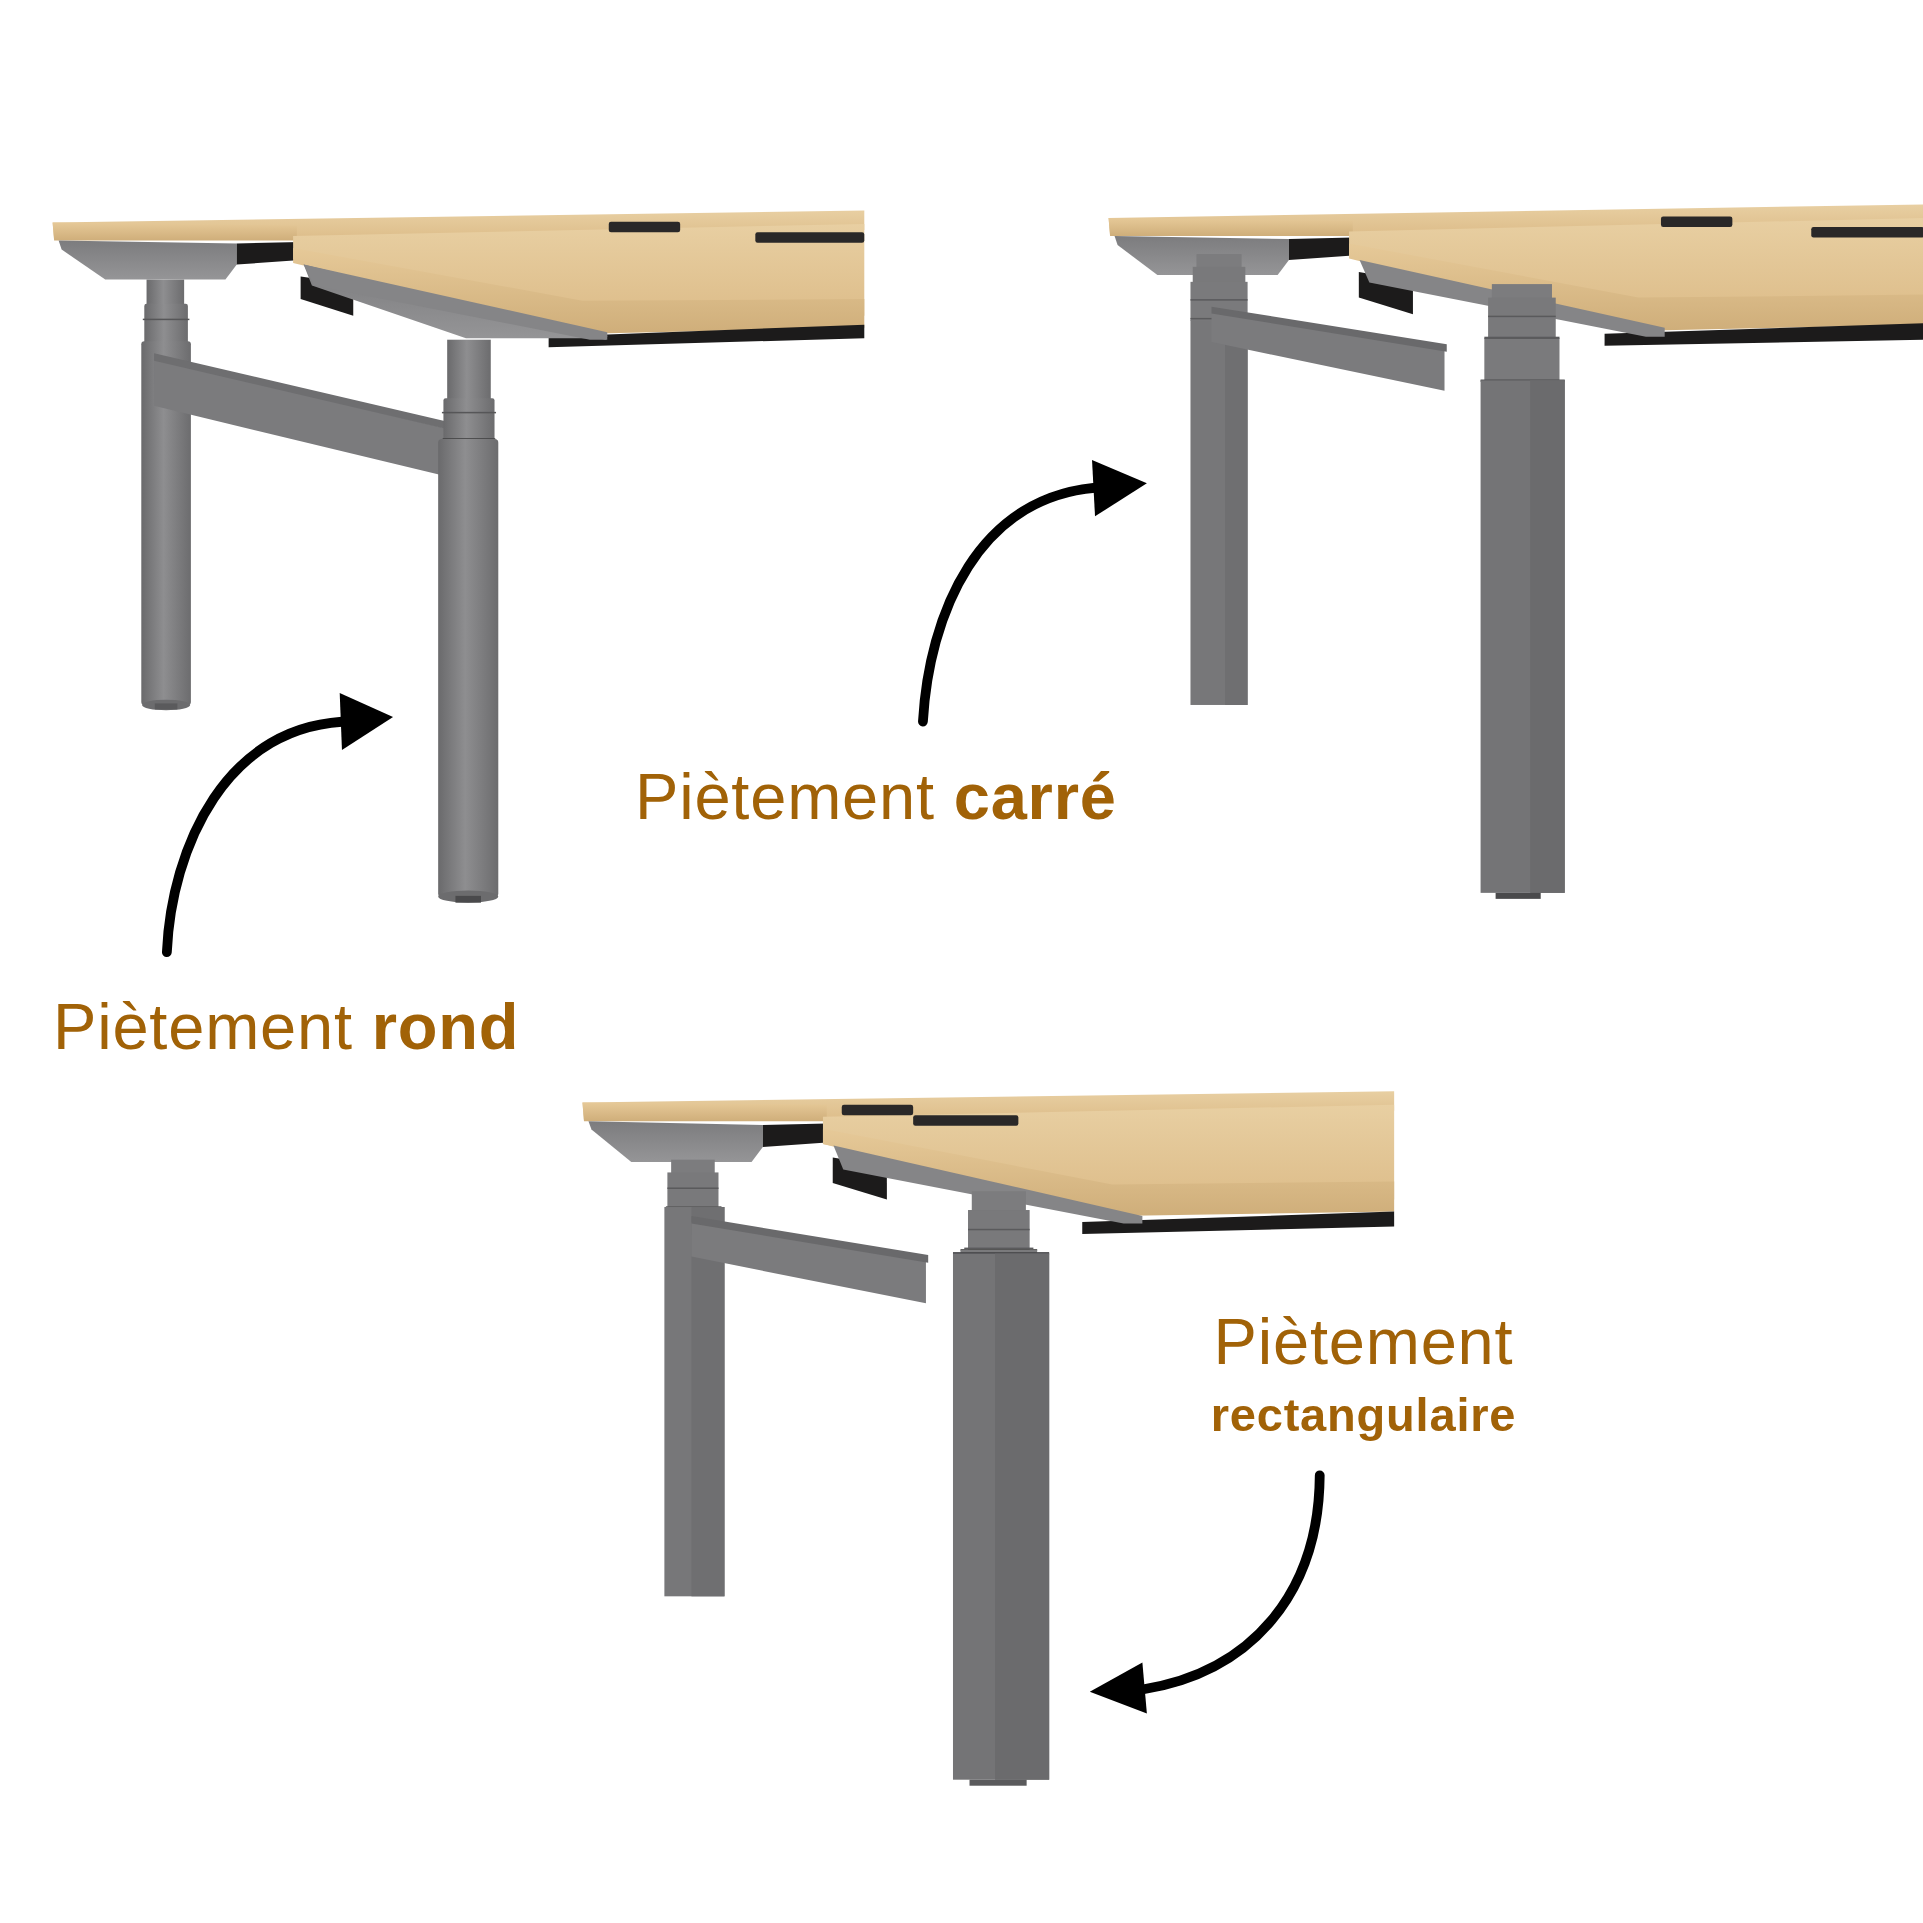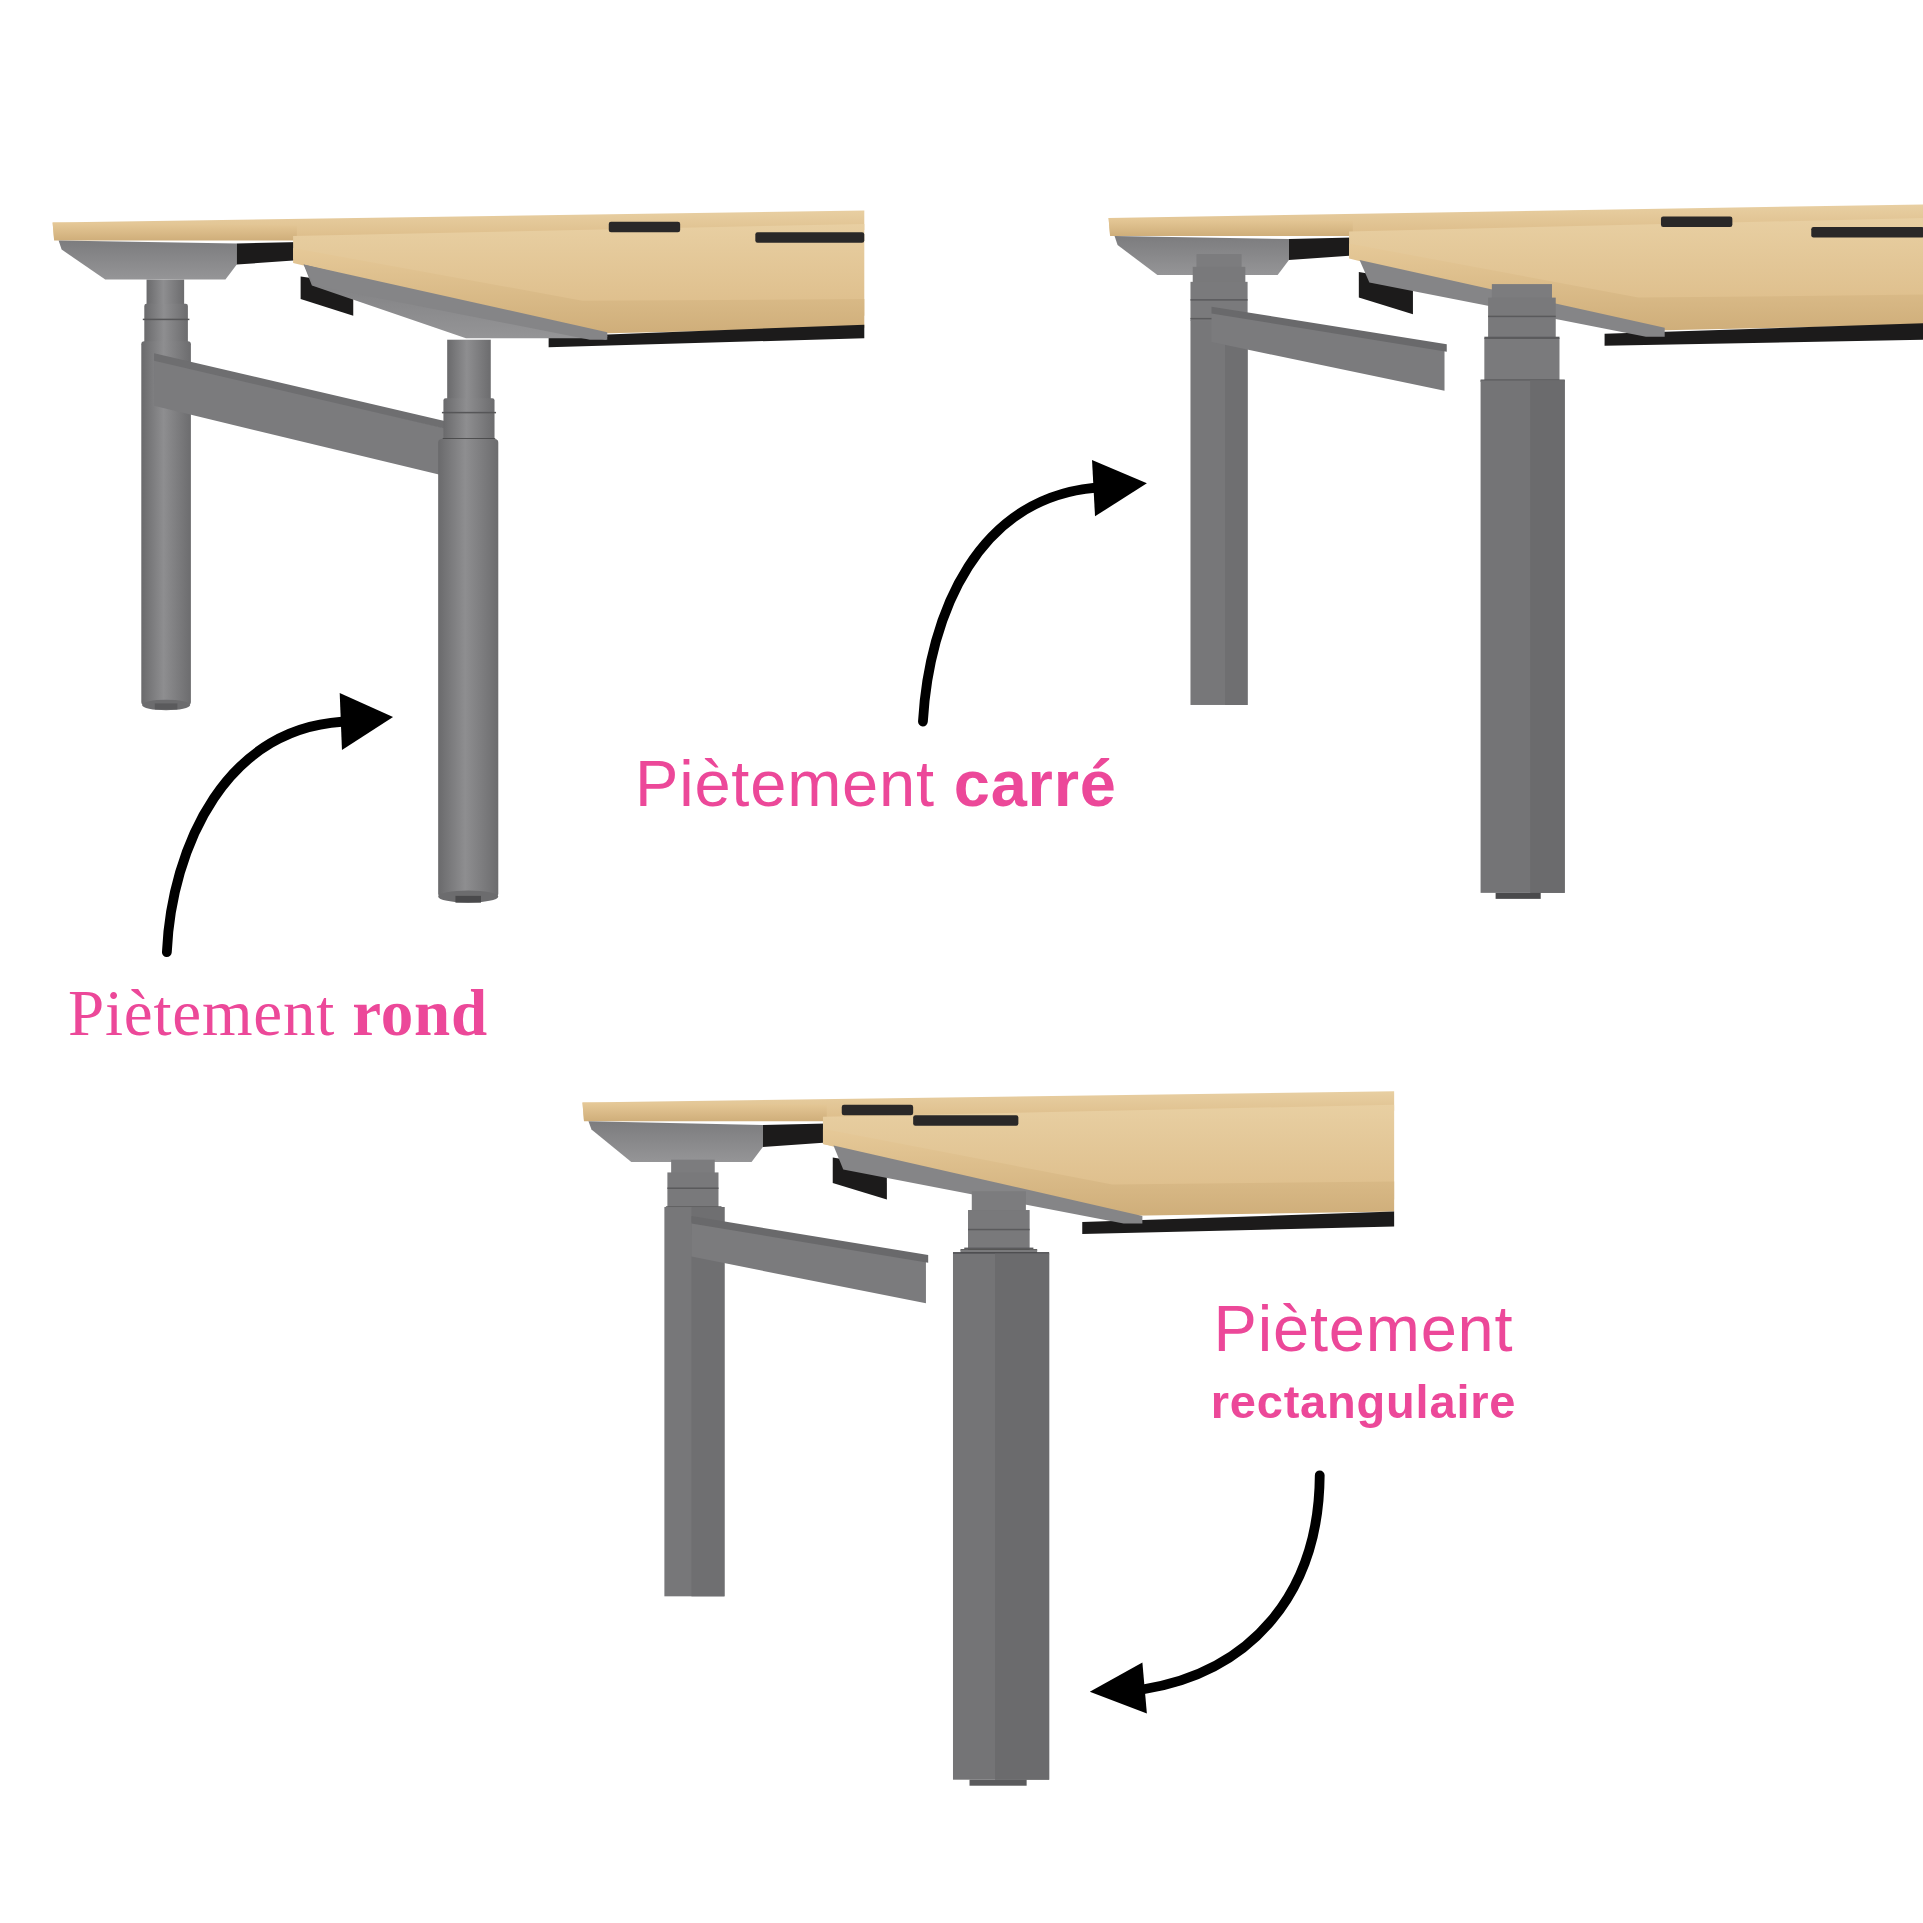--- a/index.html
+++ b/index.html
@@ -1,21 +1,21 @@
 <!DOCTYPE html>
 <html style="font-size:12px"><head>
 <meta charset="utf-8">
 <style>
   html, body { margin: 0; padding: 0; background: #ffffff; }
   .canvas { position: relative; width: 1924px; height: 1924px; background: #ffffff; overflow: hidden; }
   svg.scene { position: absolute; left: 0; top: 0; }
-  .label { position: absolute; font-family: "Liberation Sans", "DejaVu Sans", sans-serif; color: #ec4899; font-size: 65px; line-height: 1; white-space: nowrap; letter-spacing: 0.8px; }
+  .label { position: absolute; font-family: "Liberation Sans", "DejaVu Sans", sans-serif; color: #a16207; font-size: 65px; line-height: 1; white-space: nowrap; letter-spacing: 0.8px; margin-top: 13px; }
   .label .light { font-weight: 400; }
   .label .bold { font-weight: 700; }
-  .label-rond { left: 68px; top: 981px; font-family: Liberation Serif, serif; }
+  .label-rond { left: 53px; top: 981px; }
   .label-carre { left: 635px; top: 751px; }
   .label-rect { left: 1127px; top: 1296px; width: 473px; text-align: center; }
   .label-rect .line { display: block; }
   .label-rect .line2 { margin-top: 16.5px; font-size: 47px; }
 </style>
 </head>
 <body>
 
 <div class="canvas">
 

